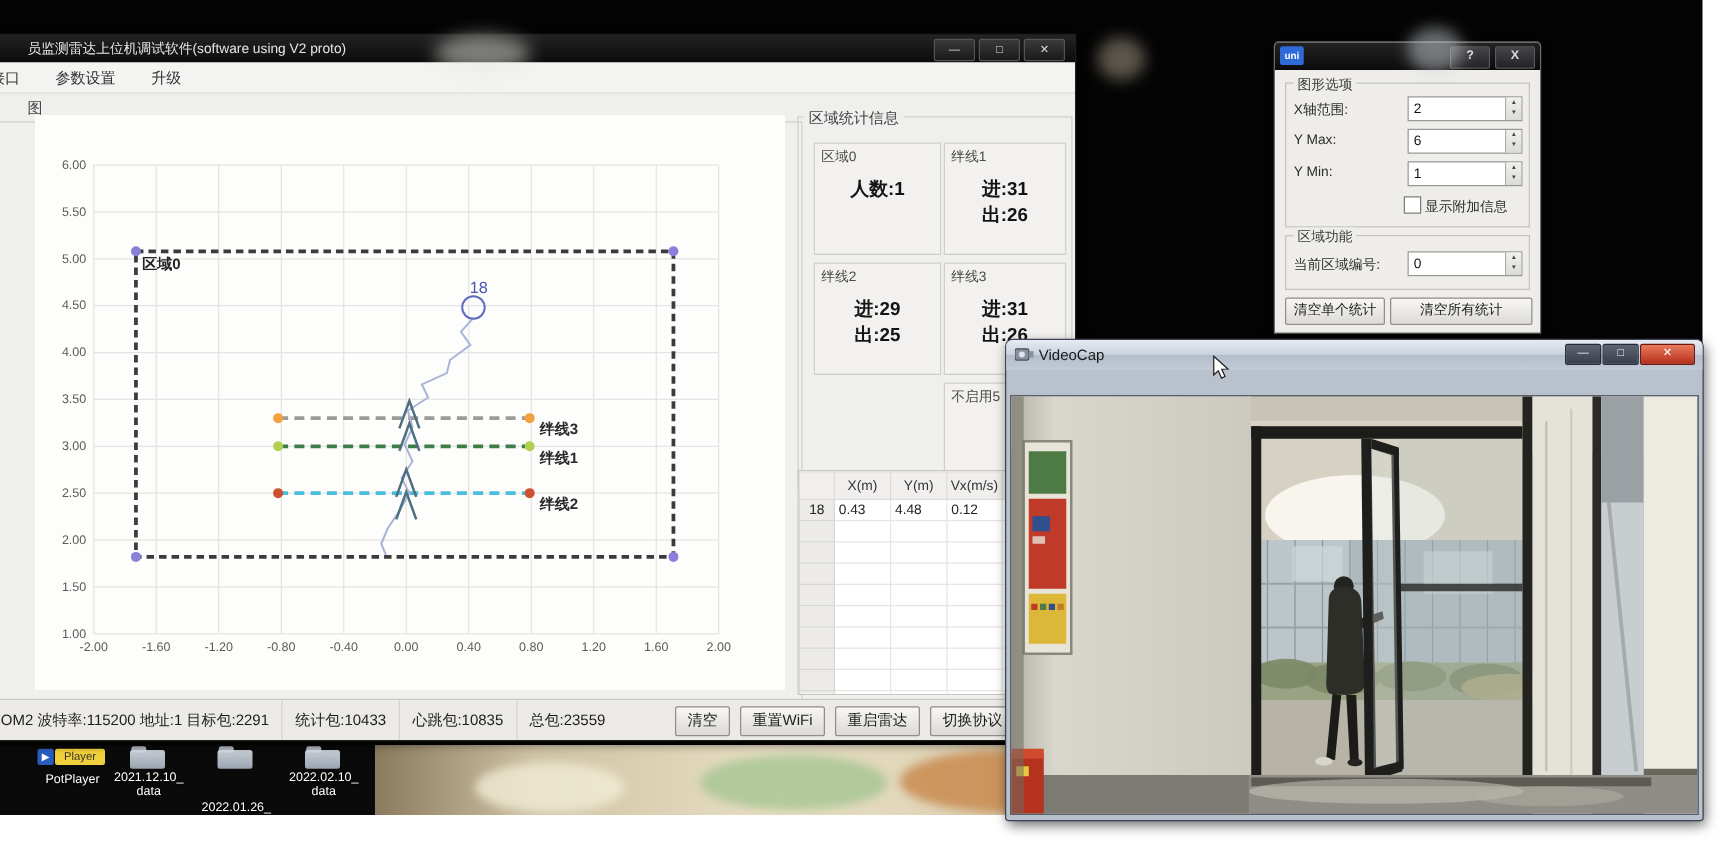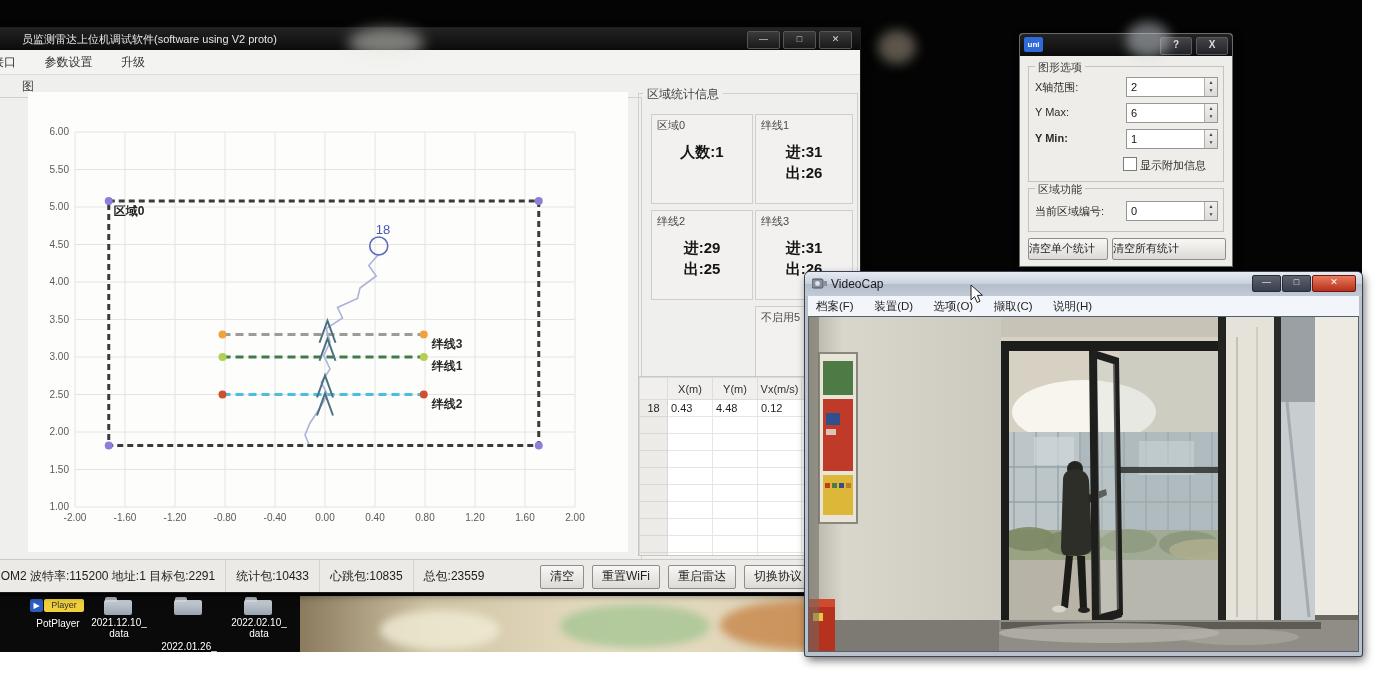--- a/index.html
+++ b/index.html
@@ -39,21 +39,21 @@
   .statbox .scontent{position:absolute;left:0;right:0;top:26px;text-align:center;font-size:15px;font-weight:bold;color:#141414;line-height:21px;}
   
   .ttable{border-collapse:collapse;table-layout:fixed;width:212px;font-size:11px;color:#222;background:#fbfbfa;}
   .ttable th{background:#f0efed;border:1px solid #dddcd9;font-weight:normal;height:19px;text-align:center;color:#333;}
   .ttable td{border:1px solid #e6e5e2;height:16px;padding:0 3px;text-align:left;background:#fff;}
   .ttable td.rowhdr{background:#ecebe8;border-color:#d8d7d4;width:28px;text-align:center;}
   
   .statusbar{position:absolute;left:0;bottom:0;right:0;height:32px;background:#eceae7;border-top:1px solid #cbc9c6;font-size:12px;color:#1d1d1d;}
   .statusbar .seg{display:inline-block;line-height:32px;padding:0 10px;border-right:1px solid #d6d4d1;}
   .btn{background:linear-gradient(#f8f7f5,#dcdad6);border:1px solid #8f8e8b;border-radius:2px;font-size:12px;color:#1d1d1d;
-       height:22px;line-height:20px;padding:0 9px;text-align:left;white-space:nowrap;}
+       height:22px;line-height:20px;padding:0 9px;text-align:center;white-space:nowrap;}
   .statusbtns{position:absolute;left:560px;top:5px;display:flex;gap:8px;}
   
   .dlg{left:1020px;top:34px;width:212px;height:232px;background:#eeedea;box-shadow:0 0 0 1px #6a6a68,2px 3px 9px rgba(0,0,0,.6);border-radius:3px 3px 0 0;}
   .dlg .titlebar-dark{border-radius:3px 3px 0 0;}
   .dlg-icon{position:absolute;left:4px;top:3px;width:19px;height:15px;background:#2f6bd8;border-radius:2px;
     color:#fff;font-size:8px;font-weight:bold;text-align:center;line-height:15px;}
   .dlg-title{position:absolute;left:28px;top:0;font-size:11px;color:#cccccc;line-height:22px;margin-top:24px;}
   .dlg-btn{width:30px;height:16px;background:linear-gradient(#454549,#232327);border:1px solid #5a5a5e;border-radius:2px;
     color:#dcdcdc;font-size:10px;font-weight:bold;line-height:14px;text-align:center;}
   .fieldset{position:absolute;border:1px solid #c4c3c0;}
@@ -359,21 +359,21 @@
         <div class="frow-label" style="left:6px;top:13px;">X轴范围:</div>
         <div class="spin" style="right:5px;top:10px;">
           <div class="val">2</div>
           <div class="updown">▲<br>▼</div>
         </div>
         <div class="frow-label" style="left:6px;top:39px;">Y Max:</div>
         <div class="spin" style="right:5px;top:36px;">
           <div class="val">6</div>
           <div class="updown">▲<br>▼</div>
         </div>
-        <div class="frow-label" style="left:6px;top:65px;font-weight:bold;">Y Min:</div>
+        <div class="frow-label" style="left:6px;top:65px;">Y Min:</div>
         <div class="spin" style="right:5px;top:62px;">
           <div class="val">1</div>
           <div class="updown">▲<br>▼</div>
         </div>
         <div class="chk" style="left:94px;top:90px;"></div>
         <div class="frow-label" style="left:111px;top:91px;">显示附加信息</div>
       </div>
       <div class="fieldset" style="left:8px;top:132px;width:194px;height:42px;">
         <div class="legend">区域功能</div>
         <div class="frow-label" style="left:6px;top:15px;">当前区域编号:</div>
@@ -393,27 +393,20 @@
         <rect x="0" y="2" width="11" height="9" rx="1.5" fill="#8a919e" stroke="#4a505c"></rect>
         <circle cx="5.5" cy="6.5" r="2.4" fill="#dfe4ea"></circle>
         <rect x="11" y="4" width="4" height="5" fill="#8a919e"></rect>
       </svg>
       <div class="t">VideoCap</div>
       <div class="vcap-btns">
         <div class="vbtn">—</div>
         <div class="vbtn">□</div>
         <div class="vbtn close">✕</div>
       </div>
-    </div>
-    <div class="vcap-menu">
-      <span>档案(F)</span>
-      <span>装置(D)</span>
-      <span>选项(O)</span>
-      <span>撷取(C)</span>
-      <span>说明(H)</span>
     </div>
     <div class="videoarea">
       <svg width="549" height="334" viewBox="0 0 549 334">
         <defs>
           <linearGradient id="wallG" x1="0" y1="0" x2="1" y2="0">
             <stop offset="0" stop-color="#b3b0a5"></stop>
               <stop offset="0.18" stop-color="#d9d6cc"></stop>
               <stop offset="1" stop-color="#ccc9be"></stop>
           </linearGradient>
         </defs>

